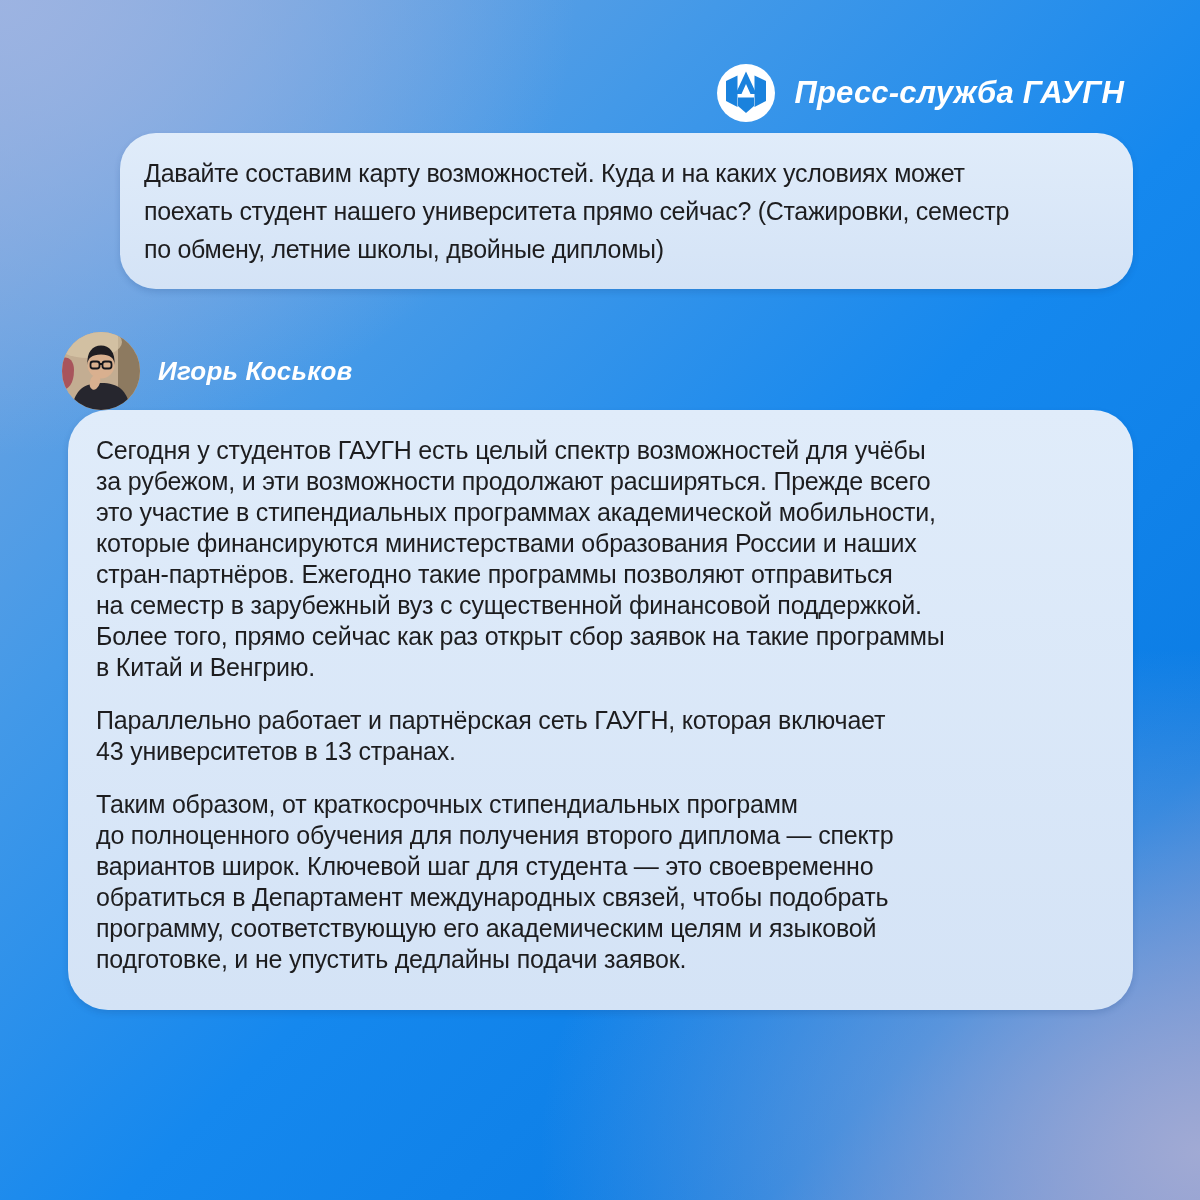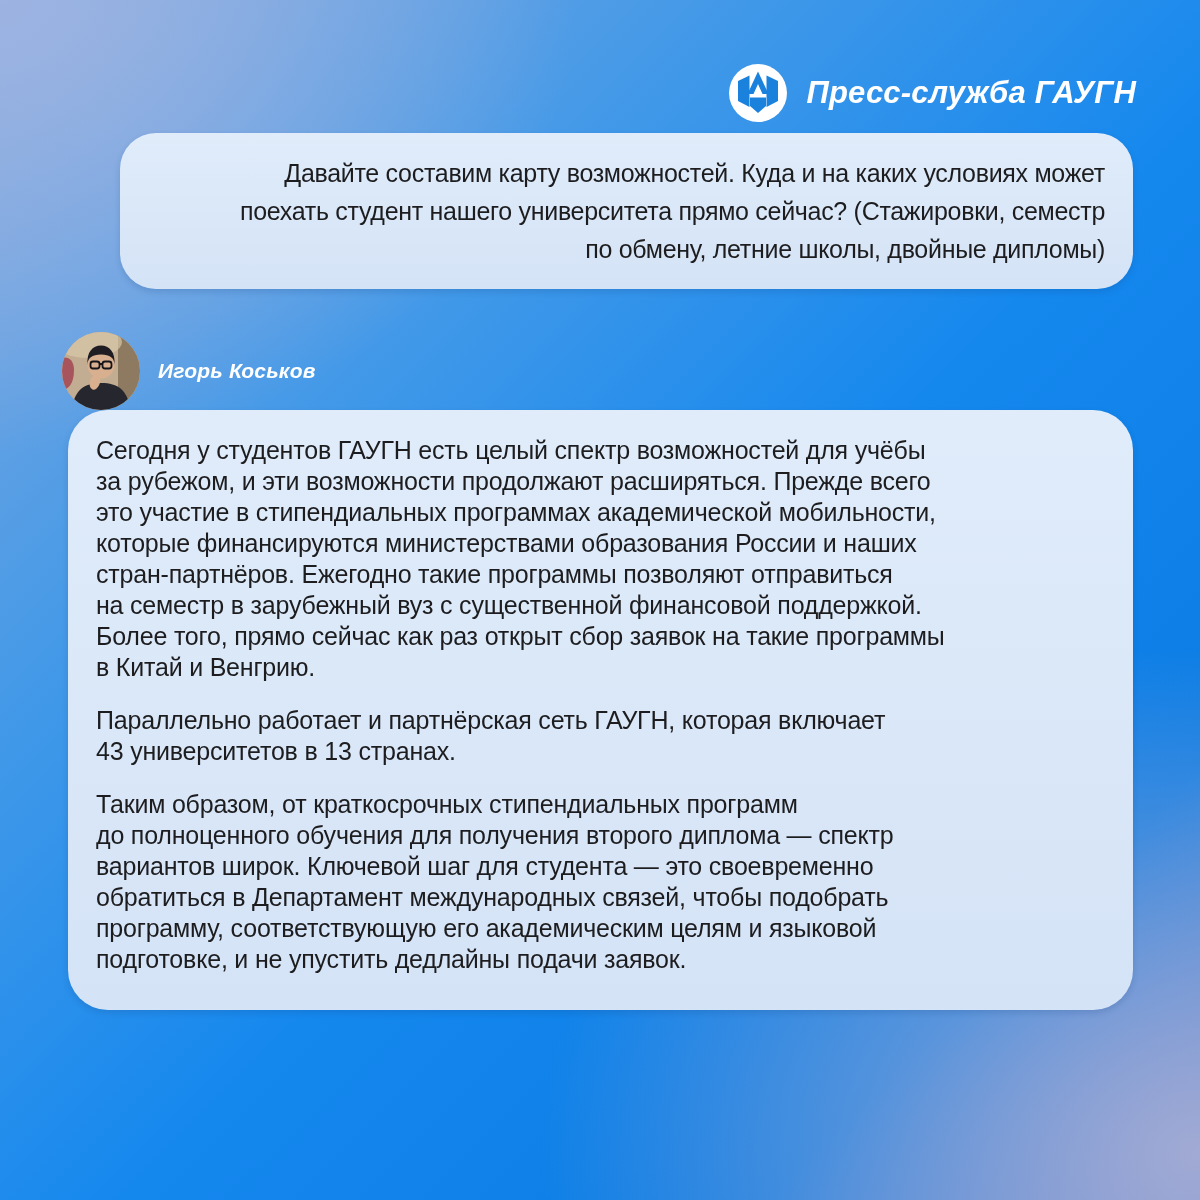--- a/index.html
+++ b/index.html
@@ -10,21 +10,21 @@
   .canvas {
     position: relative; width: 1200px; height: 1200px;
     background:
       radial-gradient(55% 42% at 100% 96%, rgba(165,172,212,0.95), rgba(165,172,212,0) 100%),
       radial-gradient(48% 38% at 0% 0%, rgba(158,180,226,0.95), rgba(158,180,226,0) 100%),
       linear-gradient(135deg, #86aadd 0%, #4399e8 30%, #1588ee 55%, #0b7ce4 82%, #5e82cf 100%);
   }
 
   
   .header {
-    position: absolute; top: 62px; right: 64px;
+    position: absolute; top: 62px; right: 76px;
     display: flex; align-items: center; gap: 18px; height: 62px;
   }
   .logo { width: 60px; height: 60px; flex: 0 0 auto; }
   .brand {
     color: #ffffff; font-size: 31px; font-weight: bold; font-style: italic;
     letter-spacing: 0.2px; white-space: nowrap;
   }
 
   
   .bubble {
@@ -32,35 +32,35 @@
     background: linear-gradient(180deg, #e0ecfa 0%, #d4e3f6 100%);
     box-shadow: 0 3px 6px rgba(20, 60, 120, 0.18);
     color: #1d1d1f;
   }
   .question-bubble {
     left: 120px; top: 133px; width: 1013px; height: 156px;
     border-radius: 36px; padding: 21px 28px 21px 24px;
   }
   .question-text {
     font-size: 25px; line-height: 38px; letter-spacing: -0.3px;
-    font-weight: 500; text-align: right; white-space: pre-line;
+    font-weight: 500; white-space: pre-line;
   }
 
   
   .author-row {
     position: absolute; left: 62px; top: 332px;
     display: flex; align-items: center; gap: 18px; height: 78px;
   }
   .avatar {
     width: 78px; height: 78px; border-radius: 50%; overflow: hidden;
     flex: 0 0 auto; background: #c3ad92;
   }
   .avatar svg { display: block; width: 78px; height: 78px; }
   .author-name {
-    color: #ffffff; font-size: 21px; font-weight: bold; font-style: italic;
+    color: #ffffff; font-size: 26px; font-weight: bold; font-style: italic;
     letter-spacing: 0.2px; white-space: nowrap;
   }
 
   
   .answer-bubble {
     left: 68px; top: 410px; width: 1065px; height: 600px;
     border-radius: 40px; padding: 25px 30px 38px 28px;
   }
   .answer-bubble p {
     margin: 0; font-size: 25px; line-height: 31px; letter-spacing: -0.2px;

